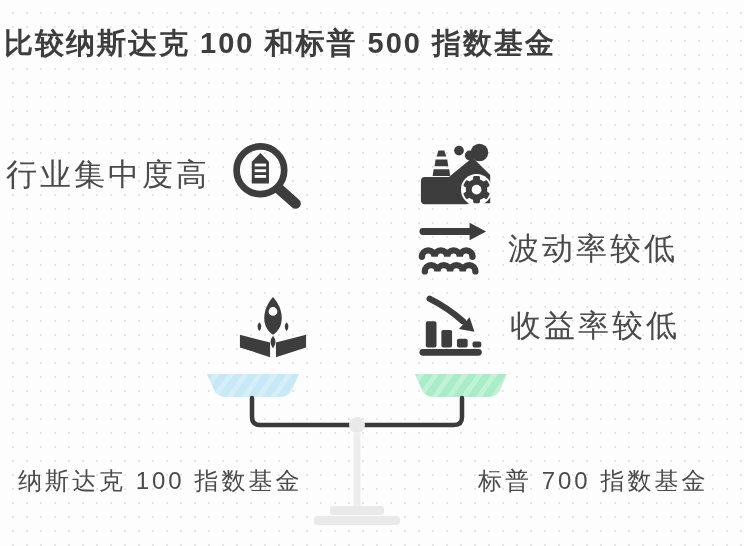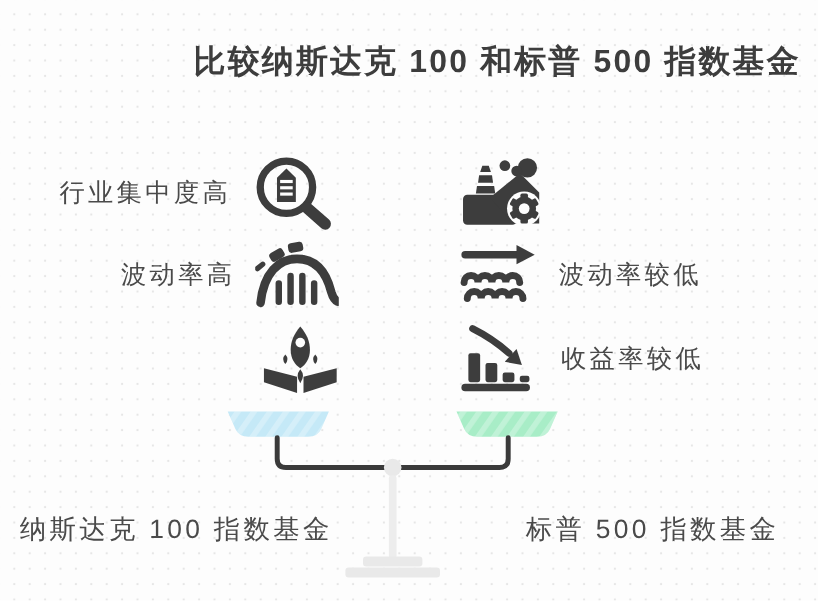--- a/index.html
+++ b/index.html
@@ -9,29 +9,29 @@
     background-color:#fdfdfd;
     background-image:radial-gradient(circle,#e6e6e6 1.1px,rgba(0,0,0,0) 1.4px);
     background-size:14px 14px;
     background-position:6px 6px;
     overflow:hidden;
     font-family:"Liberation Sans","DejaVu Sans",sans-serif;
     color:#474747;
   }
   .title{
     position:absolute;left:0;right:0;top:20px;
-    text-align:right;
+    text-align:left;
     font-size:29px;font-weight:bold;color:#3d3d3d;
     letter-spacing:2px;
-    margin:16px;
+    margin:4px;
   }
   .row{position:absolute;display:flex;align-items:center;gap:18px;}
   .row-left{right:436px;justify-content:flex-end;}
   .row-right{left:418px;justify-content:flex-start;}
-  .feature-label{font-size:23px;color:#4a4a4a;letter-spacing:3px;white-space:nowrap;}
+  .feature-label{font-size:31px;color:#4a4a4a;letter-spacing:3px;white-space:nowrap;}
   .icon{flex:0 0 auto;display:block;}
   .footer-label{
     position:absolute;font-size:24px;color:#4a4a4a;letter-spacing:3px;white-space:nowrap;text-align:right;
   }
   .footer-left{left:18px;top:465px;}
   .footer-right{left:478px;top:465px;}
   .scale-svg{position:absolute;left:175px;top:366px;}
 </style>
 </head>
 <body>
@@ -45,37 +45,20 @@
     <svg class="icon" width="80" height="74" viewBox="0 0 84 74">
       <circle cx="34" cy="32" r="25" fill="none" stroke="#3d3d3d" stroke-width="7"></circle>
       <line x1="54" y1="52" x2="71" y2="67" stroke="#3d3d3d" stroke-width="11" stroke-linecap="round"></line>
       <path d="M25,46 V23 L34,14 L43,23 V46 Z" fill="#3d3d3d"></path>
       <rect x="28" y="25" width="12" height="3" fill="#fdfdfd"></rect>
       <rect x="28" y="31" width="12" height="3" fill="#fdfdfd"></rect>
       <rect x="28" y="37" width="12" height="3" fill="#fdfdfd"></rect>
     </svg>
   </div>
 
-  <div class="row row-left" style="top:218px;height:62px;">
-    <span class="feature-label">波动率高</span>
-    <svg class="icon" width="76" height="62" viewBox="0 0 78 62">
-      <path d="M5,58 C8,30 22,17 39,17 C56,17 66,28 71,48 Q73,55 77,57" fill="none" stroke="#3d3d3d" stroke-width="8" stroke-linecap="round"></path>
-      <line x1="22" y1="40" x2="22" y2="57" stroke="#3d3d3d" stroke-width="6" stroke-linecap="round"></line>
-      <line x1="33" y1="33" x2="33" y2="57" stroke="#3d3d3d" stroke-width="6" stroke-linecap="round"></line>
-      <line x1="44" y1="33" x2="44" y2="57" stroke="#3d3d3d" stroke-width="6" stroke-linecap="round"></line>
-      <line x1="55" y1="40" x2="55" y2="57" stroke="#3d3d3d" stroke-width="6" stroke-linecap="round"></line>
-      <g transform="translate(12,13) rotate(-30)">
-          <rect x="0" y="0" width="14" height="9" rx="3" fill="#3d3d3d"></rect>
-        </g>
-      <g transform="translate(30,3) rotate(-10)">
-          <rect x="0" y="0" width="14" height="9" rx="3" fill="#3d3d3d"></rect>
-        </g>
-      <line x1="2" y1="26" x2="7" y2="22" stroke="#3d3d3d" stroke-width="5" stroke-linecap="round"></line>
-    </svg>
-  </div>
 
   <div class="row row-left" style="top:293px;height:70px;">
     <svg class="icon" width="70" height="66" viewBox="0 0 72 66">
       <path d="M36,1 C42,8 45,15 45,23 C45,31 41,37 36,40 C31,37 27,31 27,23 C27,15 30,8 36,1 Z" fill="#3d3d3d"></path>
       <circle cx="36" cy="16" r="4.5" fill="#fdfdfd"></circle>
       <path d="M22,27 Q26,31 22,36 Q18,31 22,27 Z" fill="#3d3d3d"></path>
       <path d="M50,27 Q54,31 50,36 Q46,31 50,27 Z" fill="#3d3d3d"></path>
       <path d="M36,41 Q41,47 36,54 Q31,47 36,41 Z" fill="#3d3d3d"></path>
       <path d="M2,40 L33,48 L33,63 L2,53 Z" fill="#3d3d3d"></path>
       <path d="M70,40 L39,48 L39,63 L70,53 Z" fill="#3d3d3d"></path>
@@ -155,15 +138,15 @@
     <path d="M240,8 L332,8 L325,24 Q322,31 313,31 L259,31 Q250,31 247,24 Z" fill="#a8edc7"></path>
     <path d="M240,8 L332,8 L325,24 Q322,31 313,31 L259,31 Q250,31 247,24 Z" fill="url(#hatch)"></path>
     <path d="M77,32 V51 Q77,59 85,59 H279 Q287,59 287,51 V32" fill="none" stroke="#3a3a3a" stroke-width="4.5" stroke-linecap="round"></path>
     <circle cx="182" cy="59" r="8" fill="#e9e9e9"></circle>
     <rect x="178.5" y="66" width="7" height="76" rx="3" fill="#ededed"></rect>
     <rect x="155" y="140" width="54" height="9" rx="3" fill="#e9e9e9"></rect>
     <rect x="139" y="150" width="86" height="9" rx="3" fill="#e9e9e9"></rect>
   </svg>
 
   <div class="footer-label footer-left">纳斯达克 100 指数基金</div>
-  <div class="footer-label footer-right">标普 500 指数基金</div>
+  <div class="footer-label footer-right">标普 700 指数基金</div>
 
 </div>
 
 </body></html>

